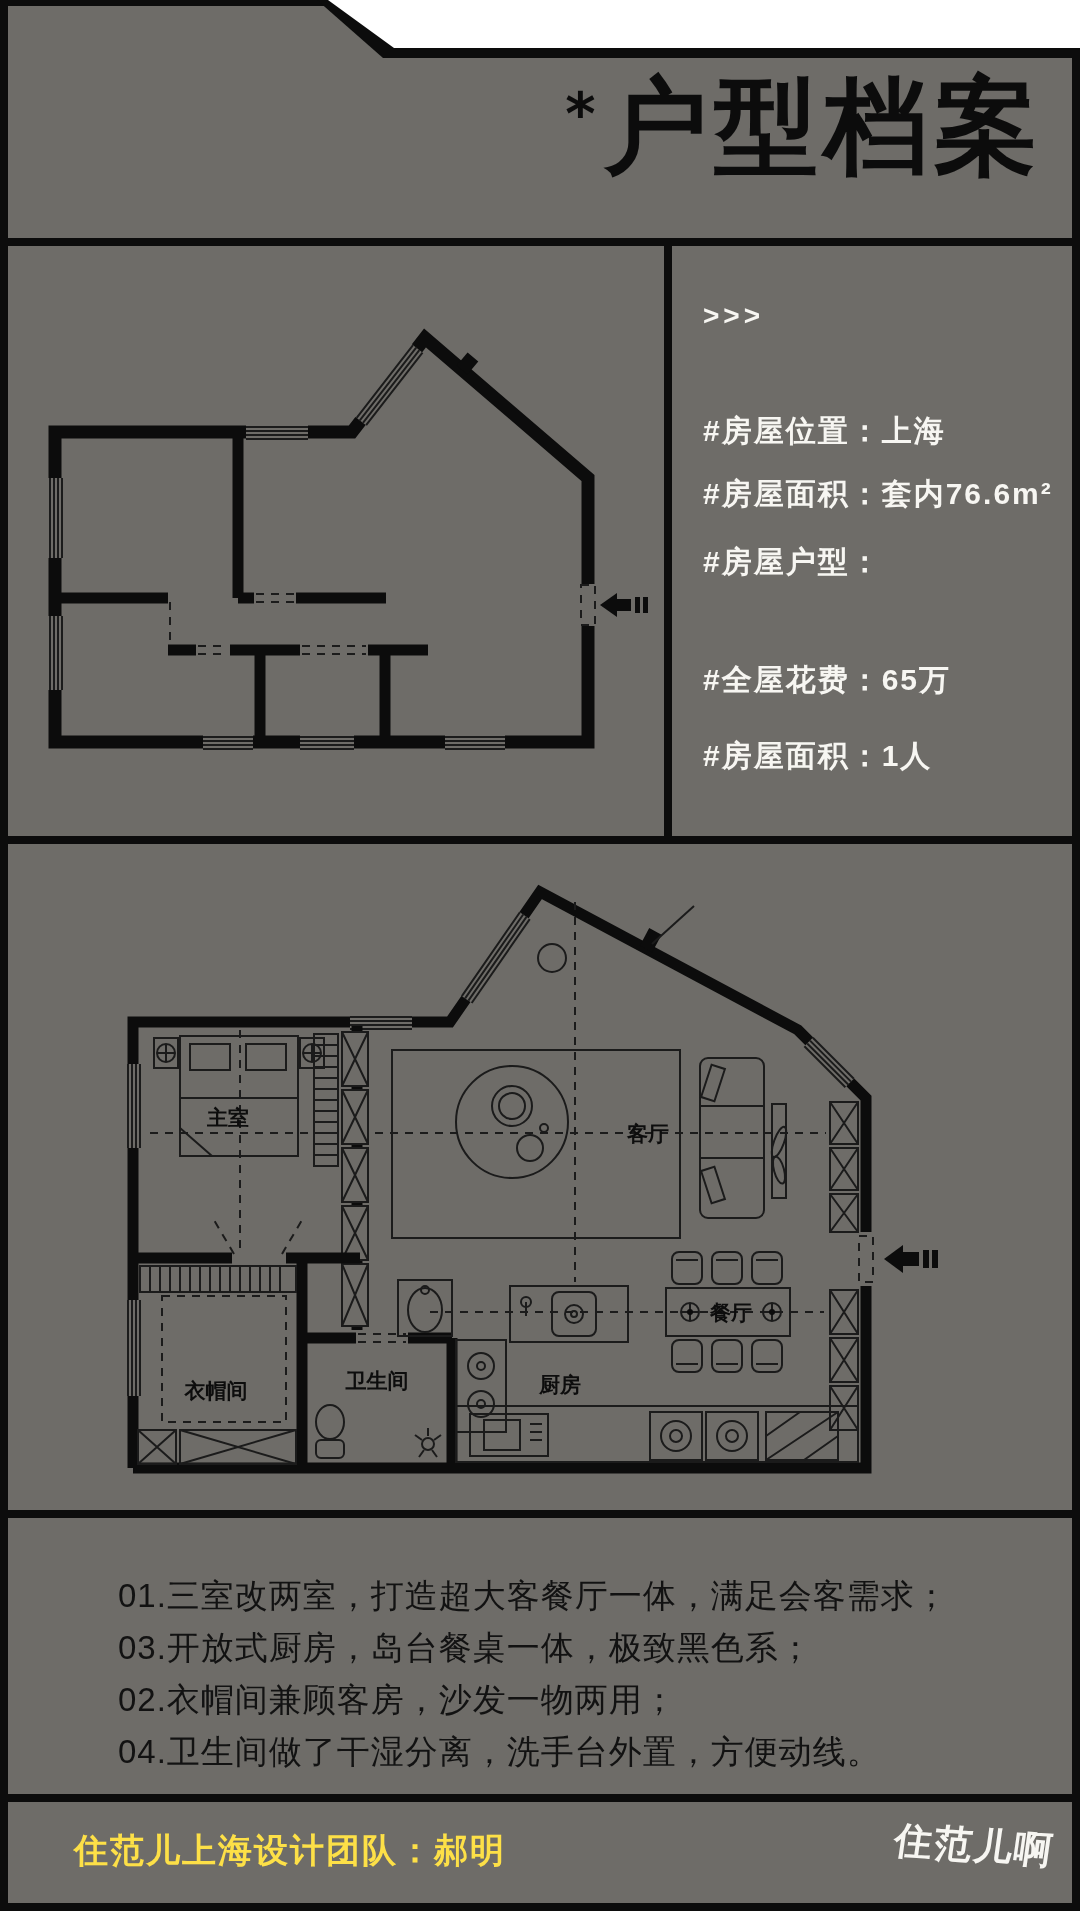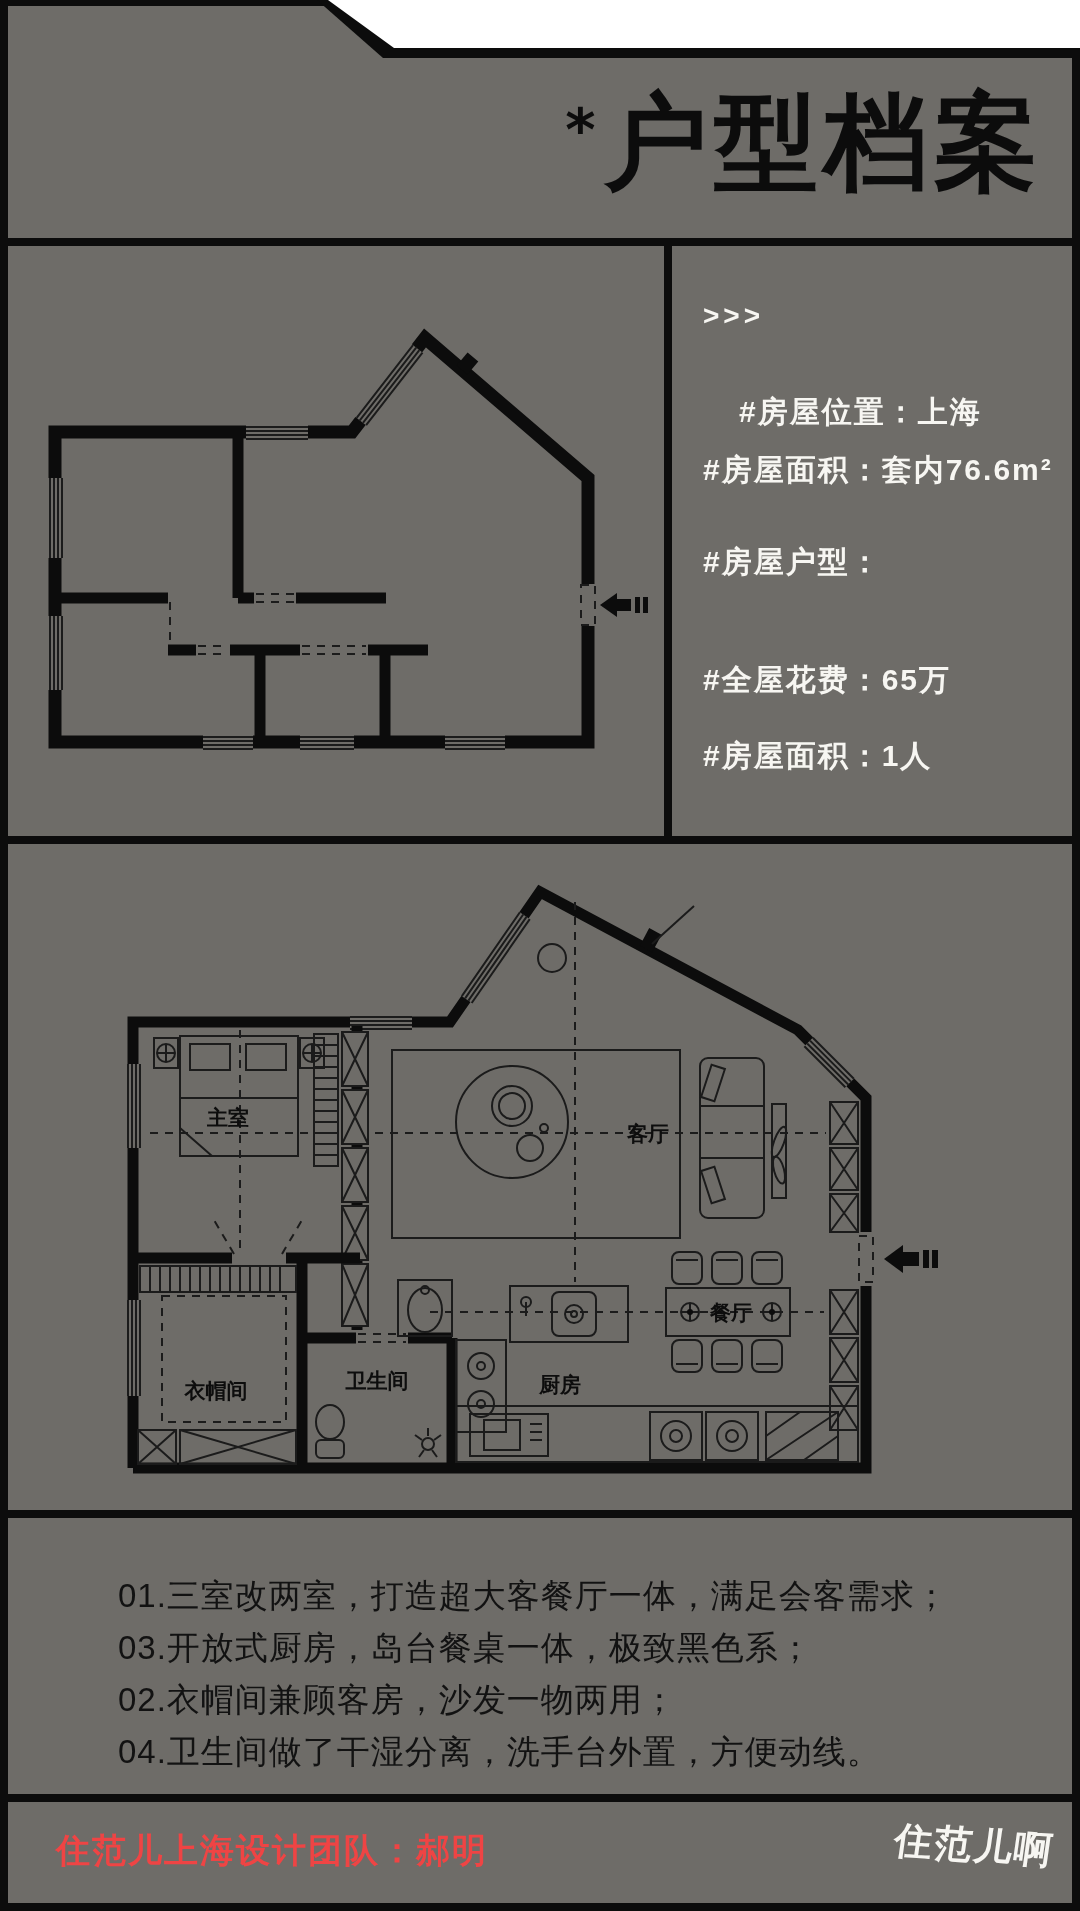--- a/index.html
+++ b/index.html
@@ -14,41 +14,41 @@
   .sec-header{left:8px;top:6px;width:1064px;height:232px;}
   .sec-mid-left{left:8px;top:246px;width:656px;height:590px;}
   .sec-mid-right{left:672px;top:246px;width:400px;height:590px;}
   .sec-plan{left:8px;top:844px;width:1064px;height:666px;}
   .sec-text{left:8px;top:1518px;width:1064px;height:276px;}
   .sec-footer{left:8px;top:1802px;width:1064px;height:101px;}
 
   .notch{position:absolute;left:0;top:0;width:1080px;height:70px;}
 
   .page-title{
-    position:absolute;top:90px;right:36px;
+    position:absolute;top:74px;right:36px;
     font-family:"DejaVu Sans Mono","Liberation Sans",sans-serif;
     font-size:104px;font-weight:900;color:#0C0C0C;
     letter-spacing:6px;white-space:nowrap;line-height:1;
   }
   .page-title .star{font-size:58px;position:relative;top:-28px;margin-right:6px;letter-spacing:0;}
 
   .info{position:absolute;left:703px;color:#F7F6F2;font-weight:bold;white-space:nowrap;}
   .info.chev{top:300px;font-size:28px;letter-spacing:4px;}
-  .i0{top:392px;margin-left:36px;} .i1{top:450px;} .i2{top:542px;} .i3{top:584px;} .i4{top:660px;} .i5{top:736px;}
+  .i0{top:411px;} .i1{top:474px;} .i2{top:542px;} .i3{top:584px;} .i4{top:660px;} .i5{top:736px;}
   .info.line{font-size:30px;letter-spacing:2px;}
 
   .highlights{
     position:absolute;left:118px;top:1560px;width:880px;
     color:#121212;font-size:33px;line-height:52px;font-weight:500;
     letter-spacing:1px;
     margin-top:10px;
   }
   .team{
-    position:absolute;left:56px;top:1828px;
-    color:#ef4444;font-size:34px;font-weight:bold;letter-spacing:2px;
+    position:absolute;left:74px;top:1828px;
+    color:#fde047;font-size:34px;font-weight:bold;letter-spacing:2px;
   }
   .watermark{
     position:absolute;right:26px;top:1826px;
     color:#F7F6F2;font-size:38px;font-weight:bold;letter-spacing:2px;
     transform:rotate(4deg) skewX(-4deg);transform-origin:right center;
   }
 
   svg{position:absolute;left:0;top:0;}
   .w{stroke:#0C0C0C;stroke-width:13;fill:none;}
   .w2{stroke:#0C0C0C;stroke-width:11;fill:none;}

